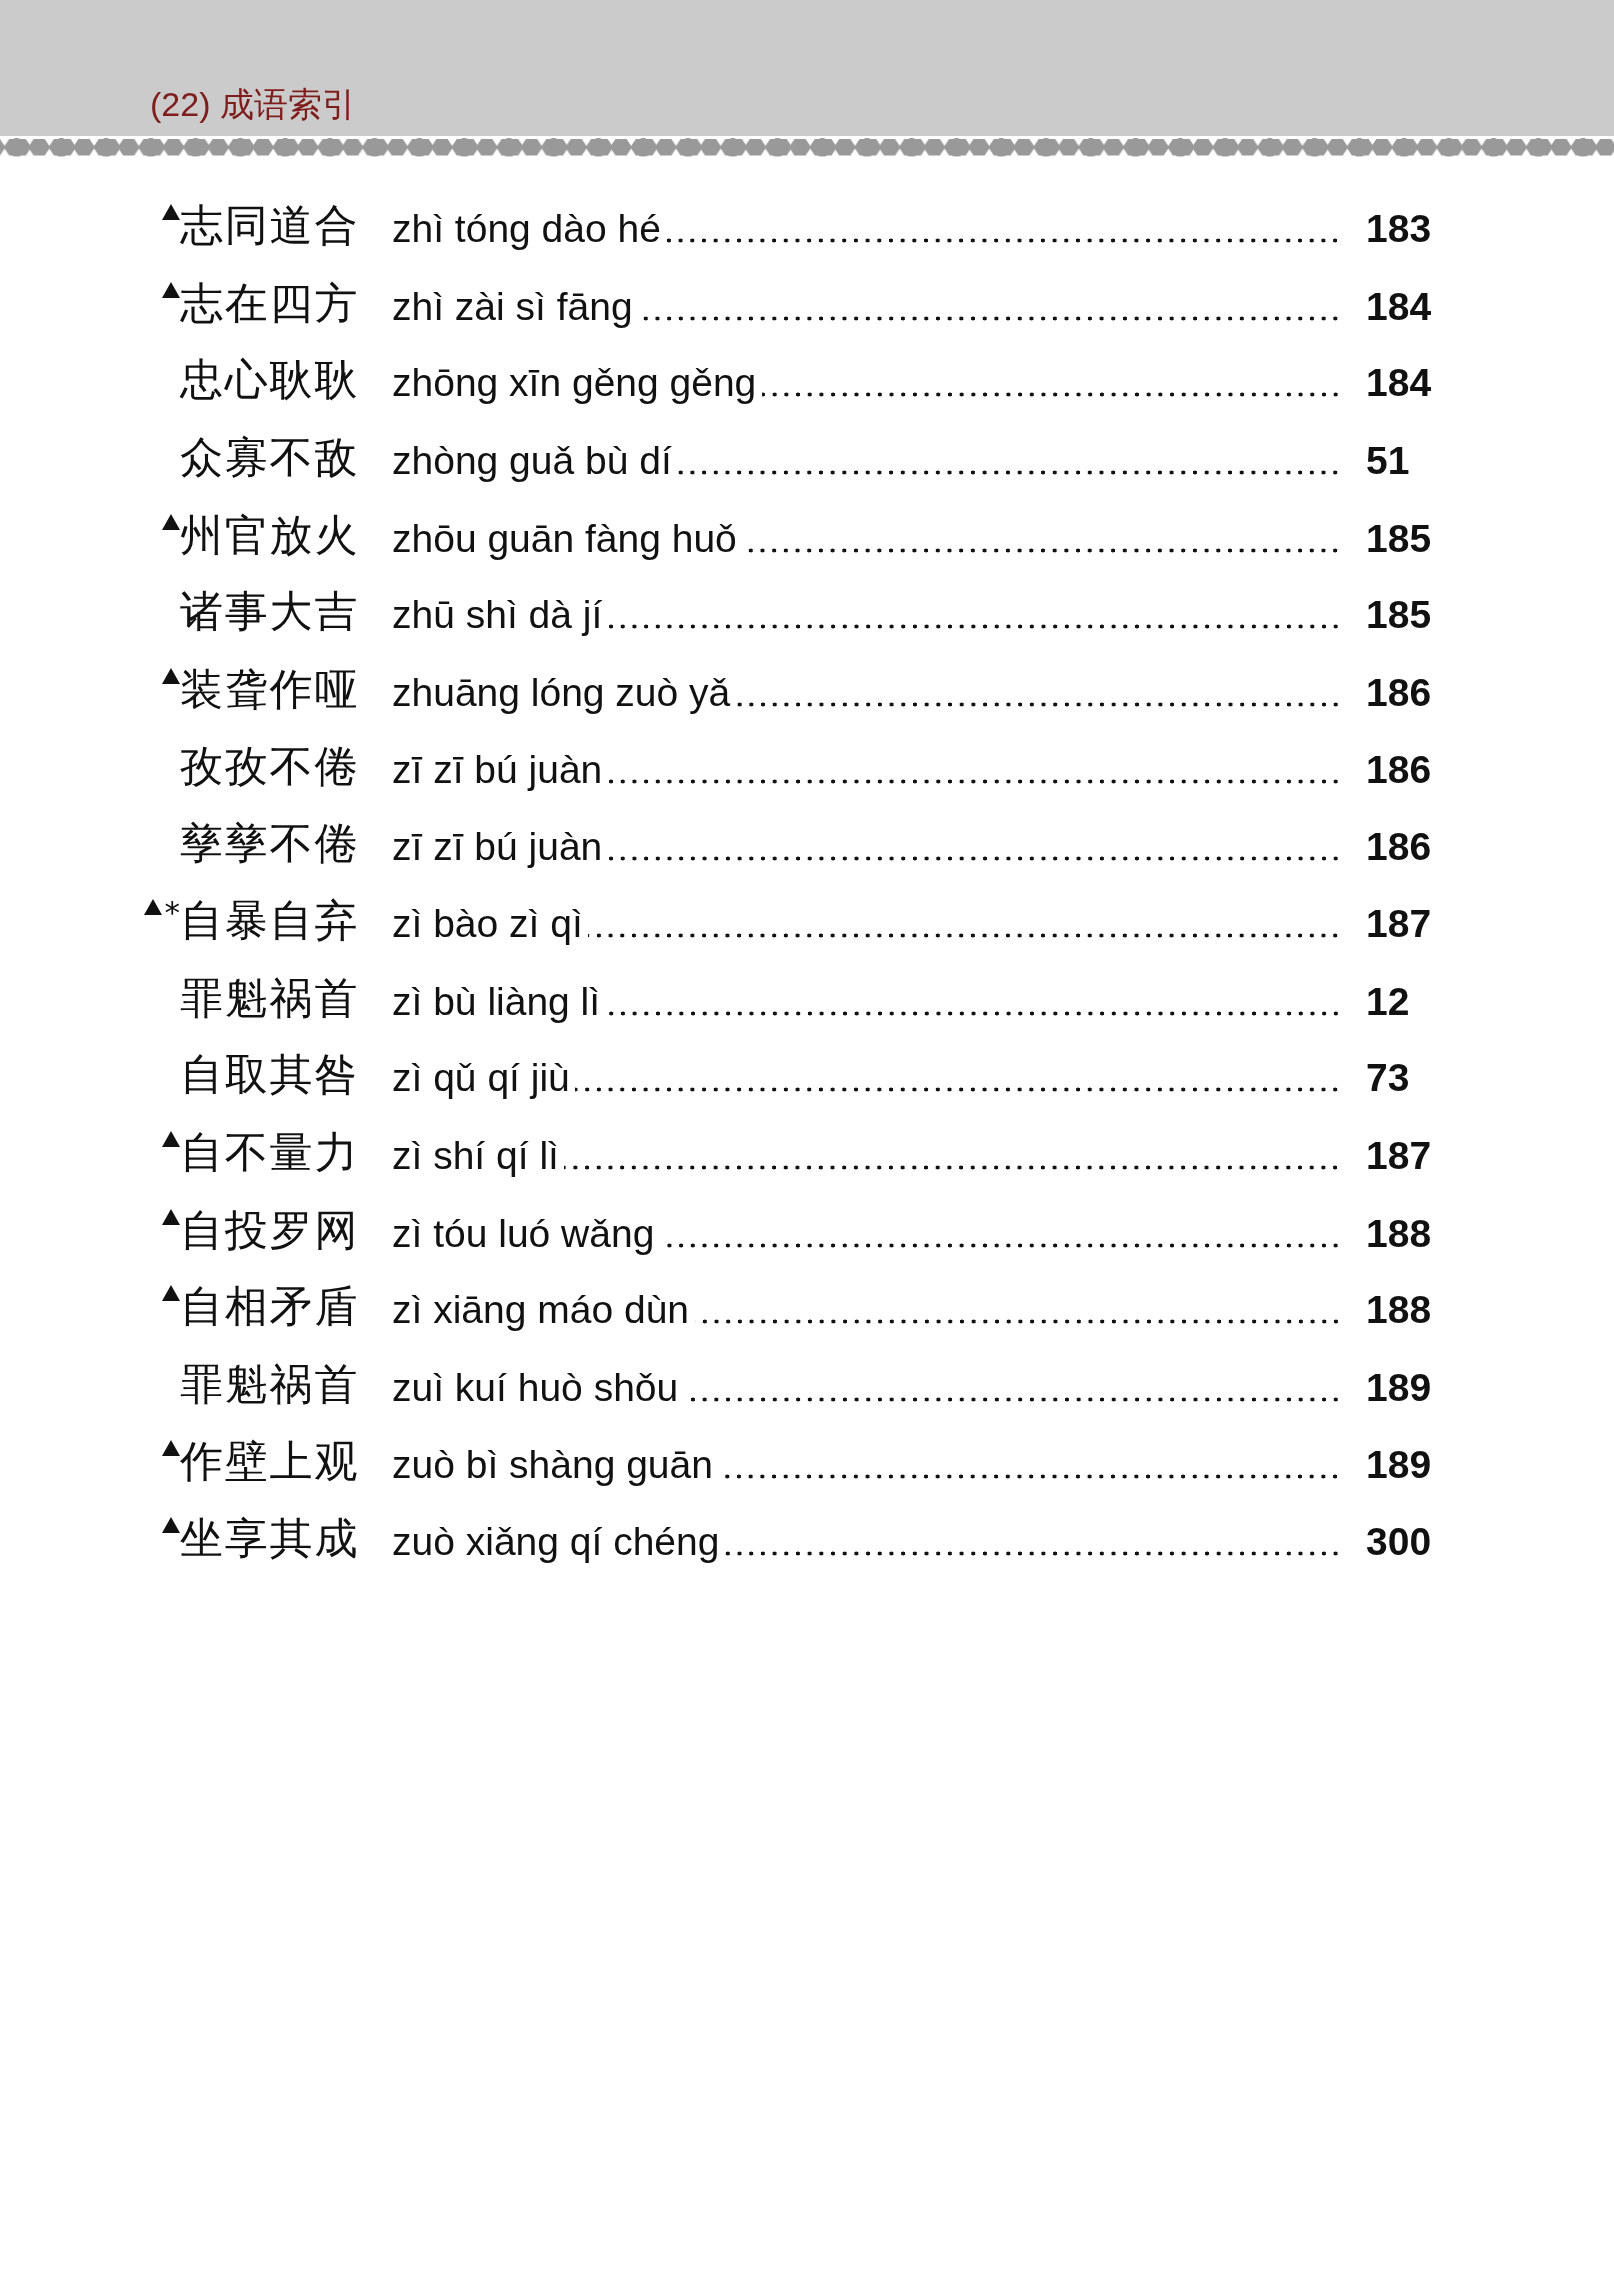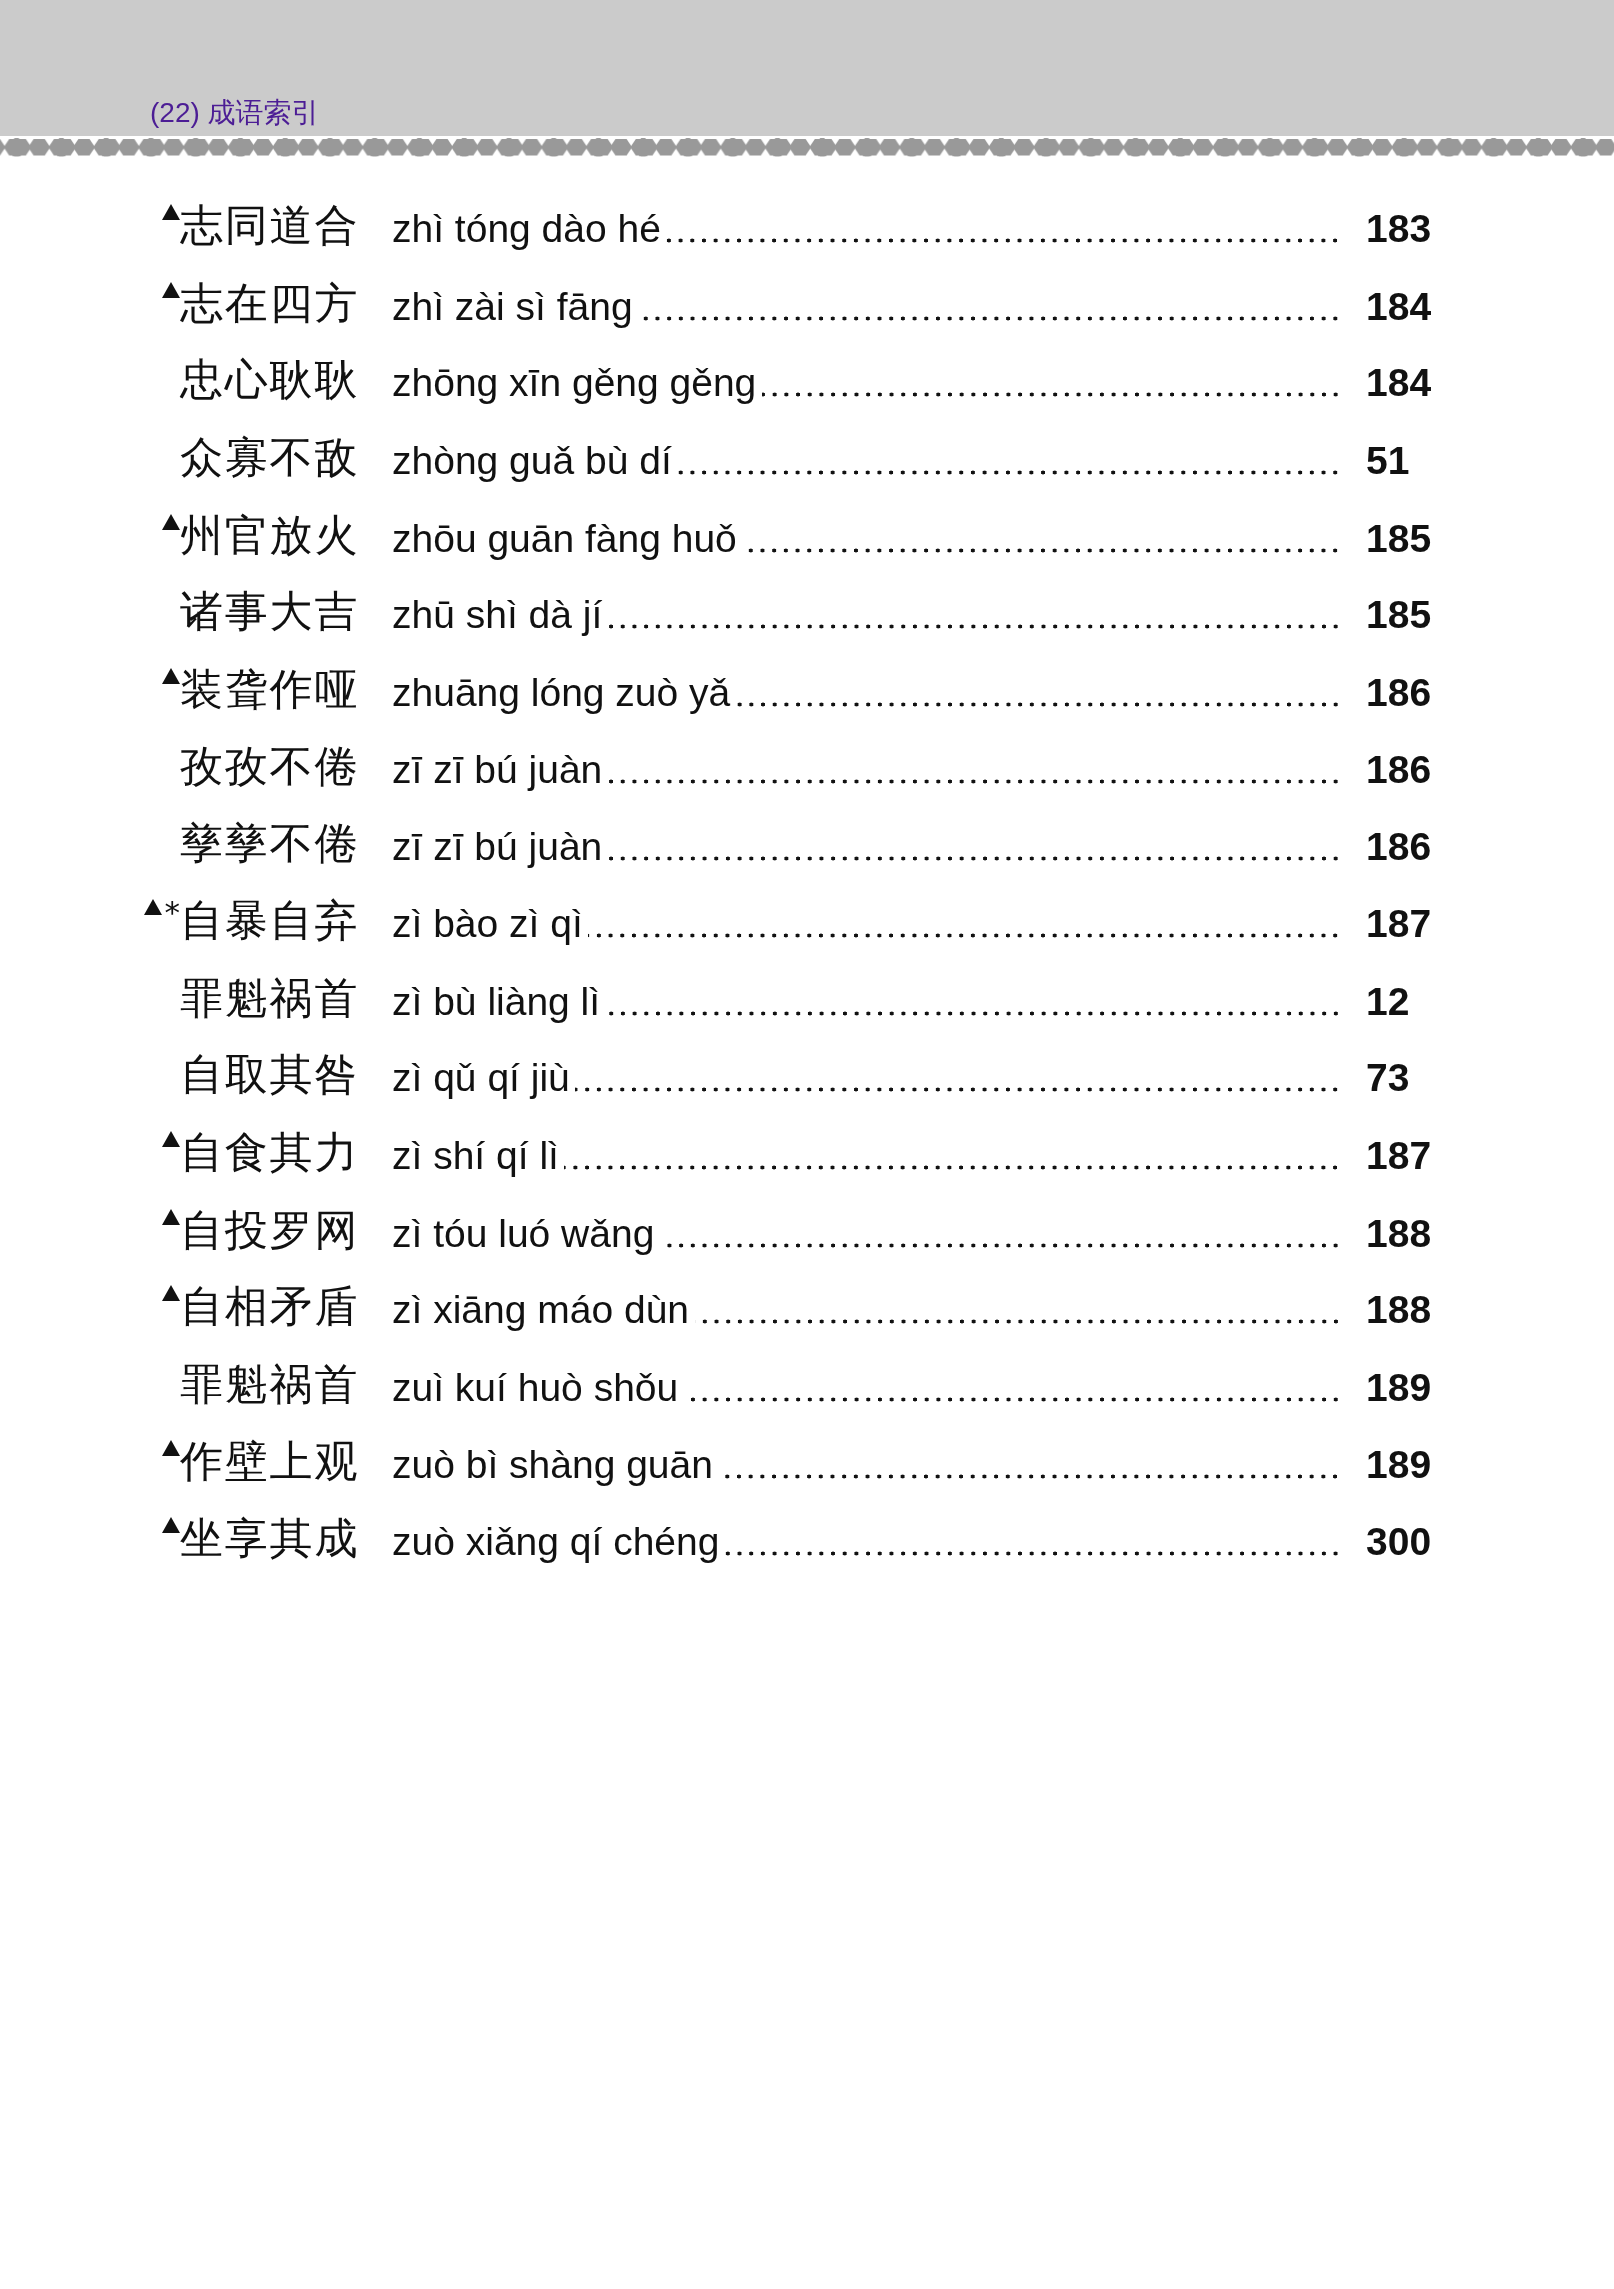--- a/index.html
+++ b/index.html
@@ -18,24 +18,24 @@
   .header-band {
     position: absolute;
     left: 0; top: 0;
     width: 1614px;
     height: 136px;
     background: #cbcbcb;
   }
   .header-title {
     position: absolute;
     left: 150px;
-    top: 94px;
-    font-size: 28px;
+    top: 86px;
+    font-size: 34px;
     line-height: 37px;
-    color: #4c1d95;
+    color: #7f1d1d;
     white-space: nowrap;
     letter-spacing: 0px;
   }
   .pattern-band {
     position: absolute;
     left: 0;
     top: 138px;
     width: 1614px;
     height: 18.5px;
   }
@@ -267,21 +267,21 @@
       <span class="pinyin">zì qǔ qí jiù</span>
       <span class="leader"></span>
     </div>
     <span class="page-num">73</span>
   </div>
 
   <div class="entry" style="top:1126px">
     <div class="marks">
       <span class="tri"></span>
     </div>
-    <span class="idiom">自食其力</span>
+    <span class="idiom">自不量力</span>
     <div class="pinyin-line">
       <span class="pinyin">zì shí qí lì</span>
       <span class="leader"></span>
     </div>
     <span class="page-num">187</span>
   </div>
 
   <div class="entry" style="top:1204px">
     <div class="marks">
       <span class="tri"></span>

